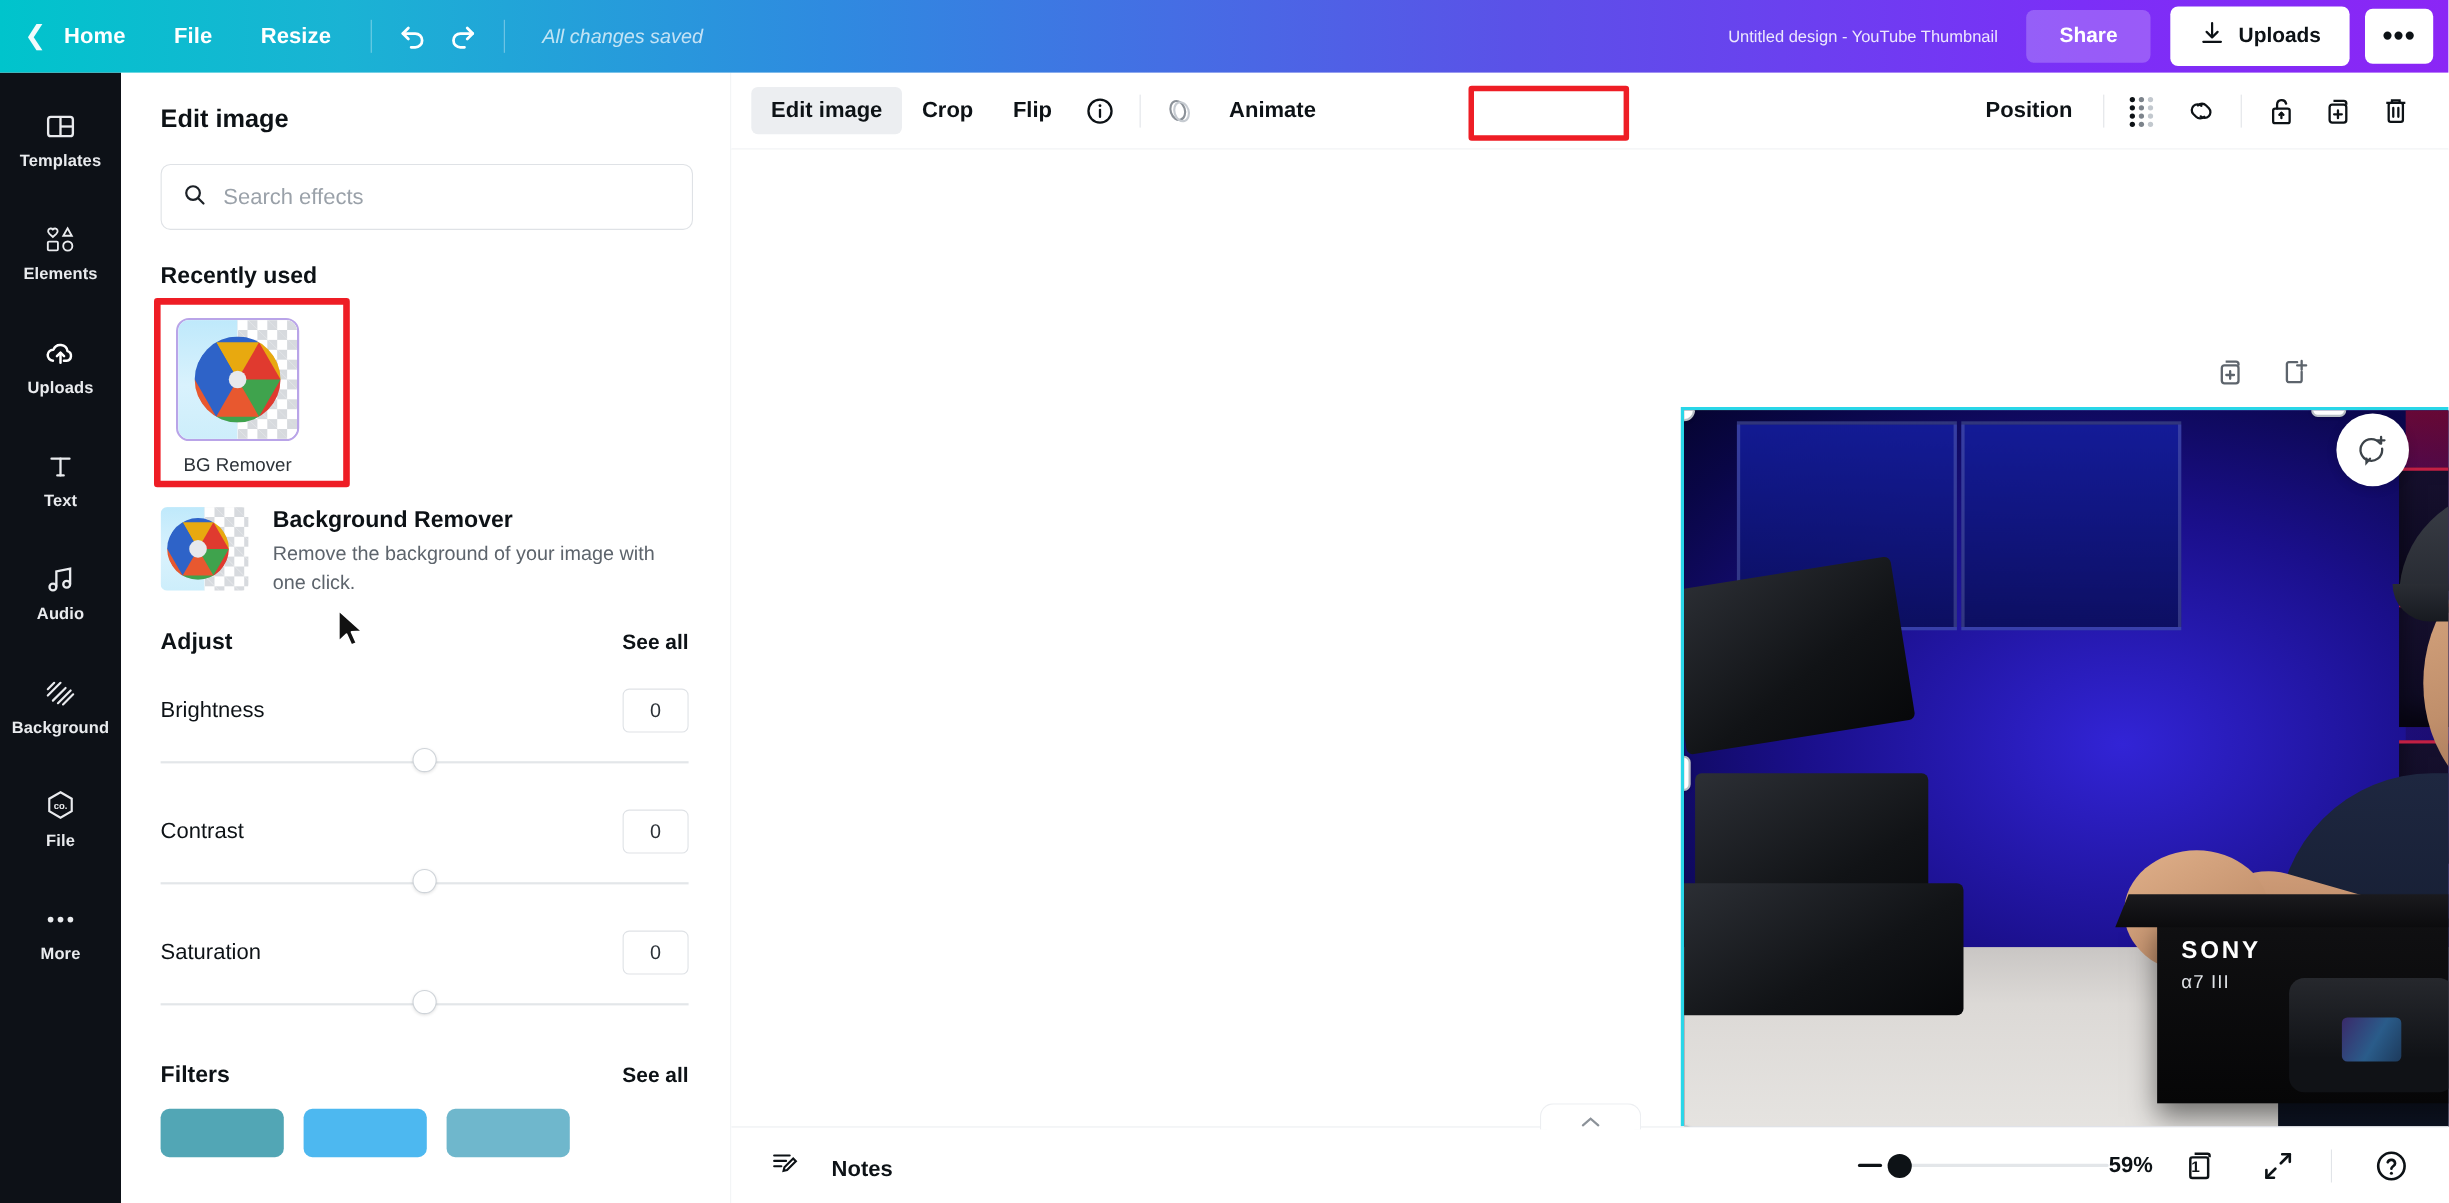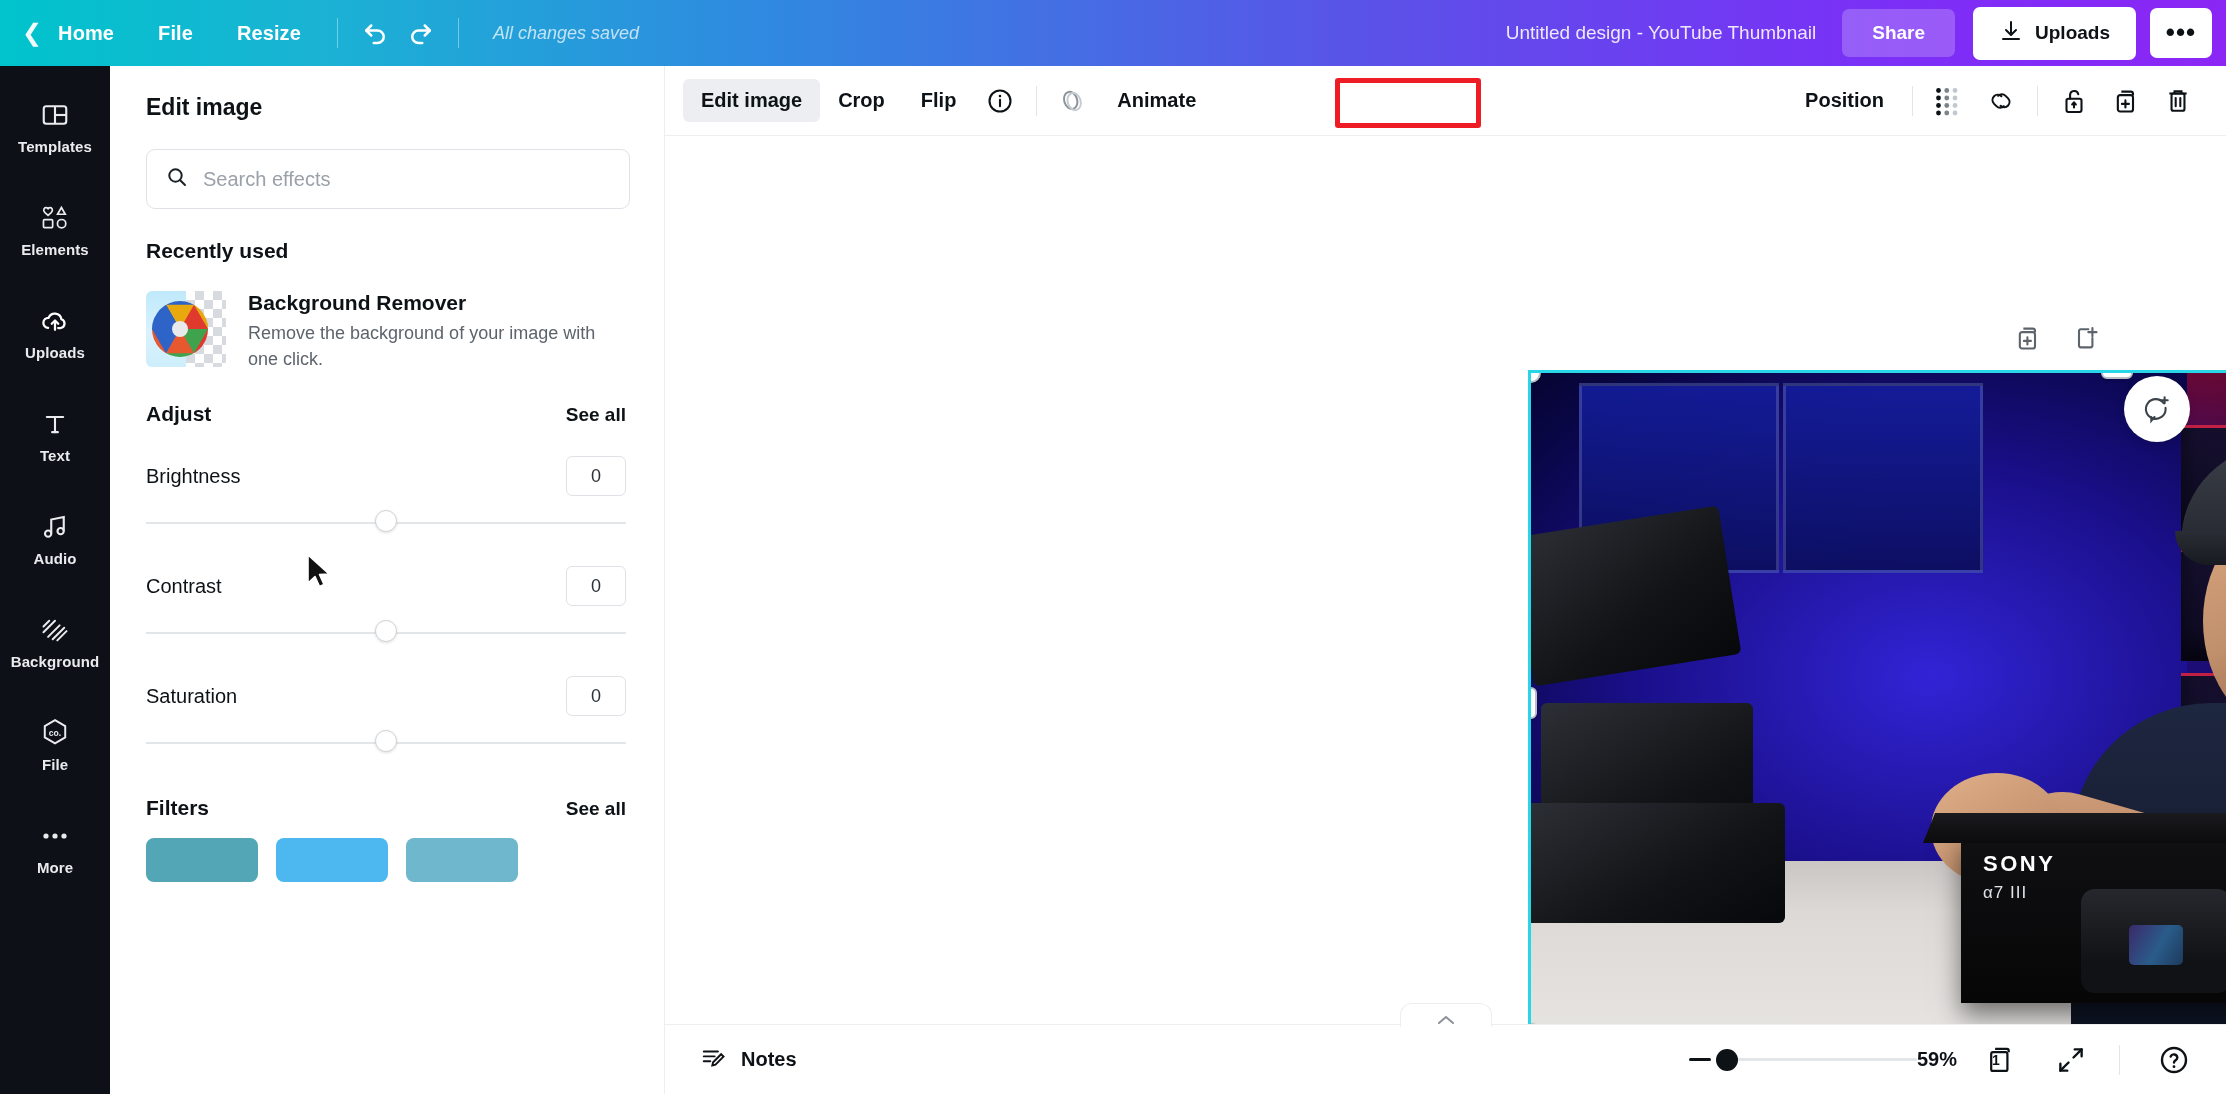--- a/index.html
+++ b/index.html
@@ -22,21 +22,21 @@
     cursor: pointer; white-space: nowrap; letter-spacing: .1px;
   }
   .tb-item.home { padding-left: 6px; }
   .tb-sep { width: 1px; height: 30px; background: rgba(255,255,255,.38); margin: 0 14px; }
   .tb-icobtn {
     width: 46px; height: 44px; display: flex; align-items: center; justify-content: center;
     border-radius: 6px; cursor: pointer;
   }
   .tb-saved { font-size: 18px; font-style: italic; opacity: .72; margin-left: 20px; white-space: nowrap; }
   .tb-spacer { flex: 1; }
-  .tb-title { font-size: 19px; opacity: .88; margin-right: 26px; white-space: nowrap; }
+  .tb-title { font-size: 15px; opacity: .88; margin-right: 26px; white-space: nowrap; }
   .tb-share {
     background: rgba(255,255,255,.22); color: #fff; font-size: 19px; font-weight: 700;
     padding: 13px 30px; border-radius: 7px; cursor: pointer; border: none; white-space: nowrap;
   }
   .tb-download {
     background: #fff; color: #0d1216; font-size: 19px; font-weight: 700;
     padding: 12px 26px; border-radius: 7px; cursor: pointer; border: none;
     display: flex; align-items: center; gap: 12px; margin-left: 18px; white-space: nowrap;
   }
   .tb-more {
@@ -244,21 +244,21 @@
     background: linear-gradient(180deg,#26282d 0%,#101216 70%); position: relative; }
   .sony-cam::after { content:""; position:absolute; left:50%; top:54%; transform:translate(-50%,-50%);
     width:54px; height:40px; border-radius:5px;
     background: linear-gradient(120deg,#3a2a6a,#2a5c8a 55%,#1d3a5c); }
 
   
   .bottombar {
     height: 70px; flex: 0 0 70px; border-top: 1px solid #eceef1; background: #fff;
     display: flex; align-items: center; padding: 0 26px 0 22px; position: relative;
   }
-  .notes { display: flex; align-items: center; gap: 14px; cursor: pointer; padding: 8px 12px; border-radius: 6px; }
+  .notes { display: flex; align-items: flex-end; gap: 29px; cursor: pointer; padding: 8px 12px; border-radius: 6px; }
   .notes-lbl { font-size: 20px; font-weight: 700; color: #0d1216; }
   .bb-spacer { flex: 1; }
   .zoom-wrap { display: flex; align-items: center; gap: 16px; }
   .zoom-minus { width: 22px; height: 3px; background: #0d1216; border-radius: 2px; cursor: pointer; }
   .zoom-track { width: 190px; height: 3px; background: #e3e6e9; border-radius: 2px; position: relative; cursor: pointer; }
   .zoom-knob { position: absolute; left: 0; top: 50%; transform: translate(-50%,-50%);
     width: 22px; height: 22px; border-radius: 50%; background: #0d1216; }
   .zoom-pct { font-size: 20px; font-weight: 700; color: #0d1216; }
   .bb-ico { width: 52px; height: 48px; display: flex; align-items: center; justify-content: center;
     cursor: pointer; margin-left: 18px; position: relative; }
@@ -420,20 +420,40 @@
             </svg>
           </span>
           <input class="search-input" type="text" placeholder="Search effects" style="">
         </div>
       </div>
 
       <div class="sec-head">
         <div class="sec-title">Recently used</div>
       </div>
 
+      <div class="recent-wrap">
+        <div class="redbox"></div>
+        <div class="tile">
+          <div class="tile-thumb">
+            <div class="ball-art">
+              <div class="ball-sky"></div>
+              <div class="ball-checks"></div>
+              <div class="ball">
+                  <i class="s1"></i>
+                  <i class="s2"></i>
+                  <i class="s3"></i>
+                  <i class="s4"></i>
+                  <i class="s5"></i>
+                  <i class="s6"></i>
+                </div>
+            </div>
+          </div>
+          <div class="tile-label">BG Remover</div>
+        </div>
+      </div>
 
       <div class="bgr-row">
         <div class="bgr-thumb">
           <div class="ball-art">
             <div class="ball-sky"></div>
             <div class="ball-checks"></div>
             <div class="ball">
                 <i class="s1"></i>
                 <i class="s2"></i>
                 <i class="s3"></i>

